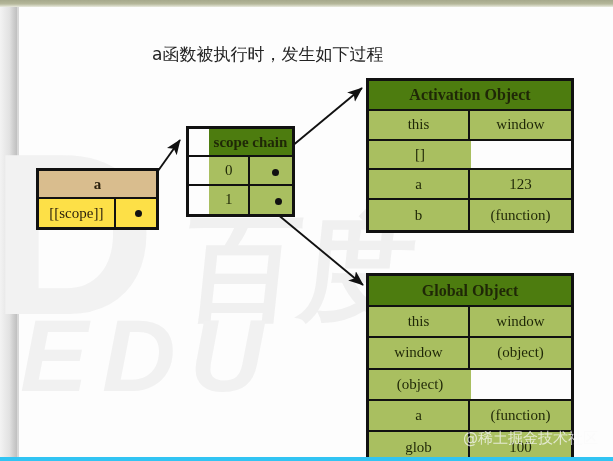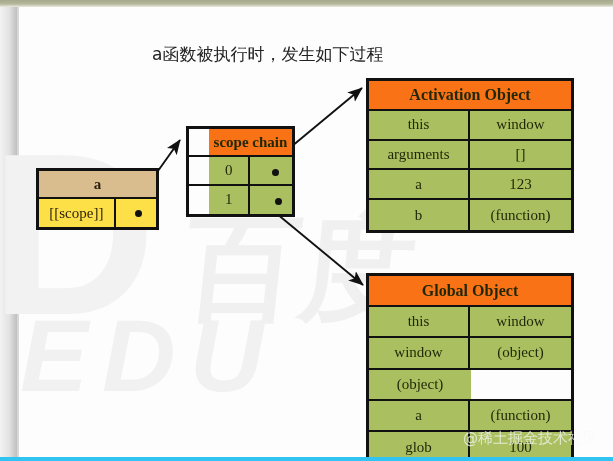--- a/index.html
+++ b/index.html
@@ -123,21 +123,21 @@
     white-space: nowrap;
   }
   .cell.divider { border-right: 2px solid #111; }
   .hdr {
     font-weight: bold;
     justify-content: center;
   }
 
   
   .green .cell  { background: #a9bf60; color: #1f2707; }
-  .green .hdr   { background: #f97316; }
+  .green .hdr   { background: #4d7c0f; }
 
   
   .tan .cell { background: #fde047; color: #2a1f0c; }
   .tan .hdr  { background: #d9bd8e; }
 
   
   #box-a {
     left: 36px; top: 168px;
     width: 123px; height: 62px;
   }
@@ -266,21 +266,20 @@
 
   <div class="box green" id="box-activation">
     <div class="row">
       <div class="cell hdr">Activation Object</div>
     </div>
     <div class="row">
       <div class="cell divider cell-k">this</div>
       <div class="cell cell-v">window</div>
     </div>
     <div class="row">
-      <div class="cell divider cell-k">arguments</div>
       <div class="cell cell-v">[]</div>
     </div>
     <div class="row">
       <div class="cell divider cell-k">a</div>
       <div class="cell cell-v">123</div>
     </div>
     <div class="row">
       <div class="cell divider cell-k">b</div>
       <div class="cell cell-v">(function)</div>
     </div>

